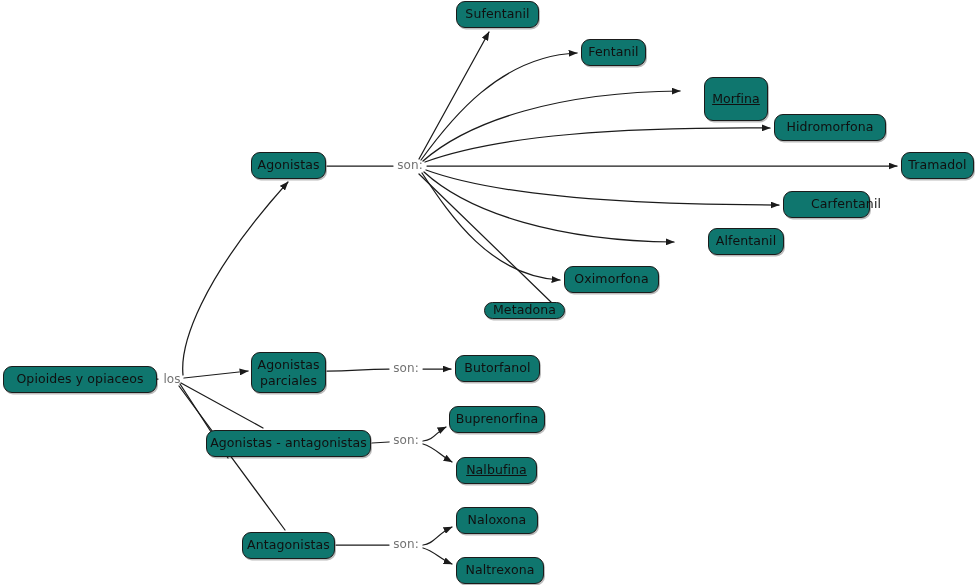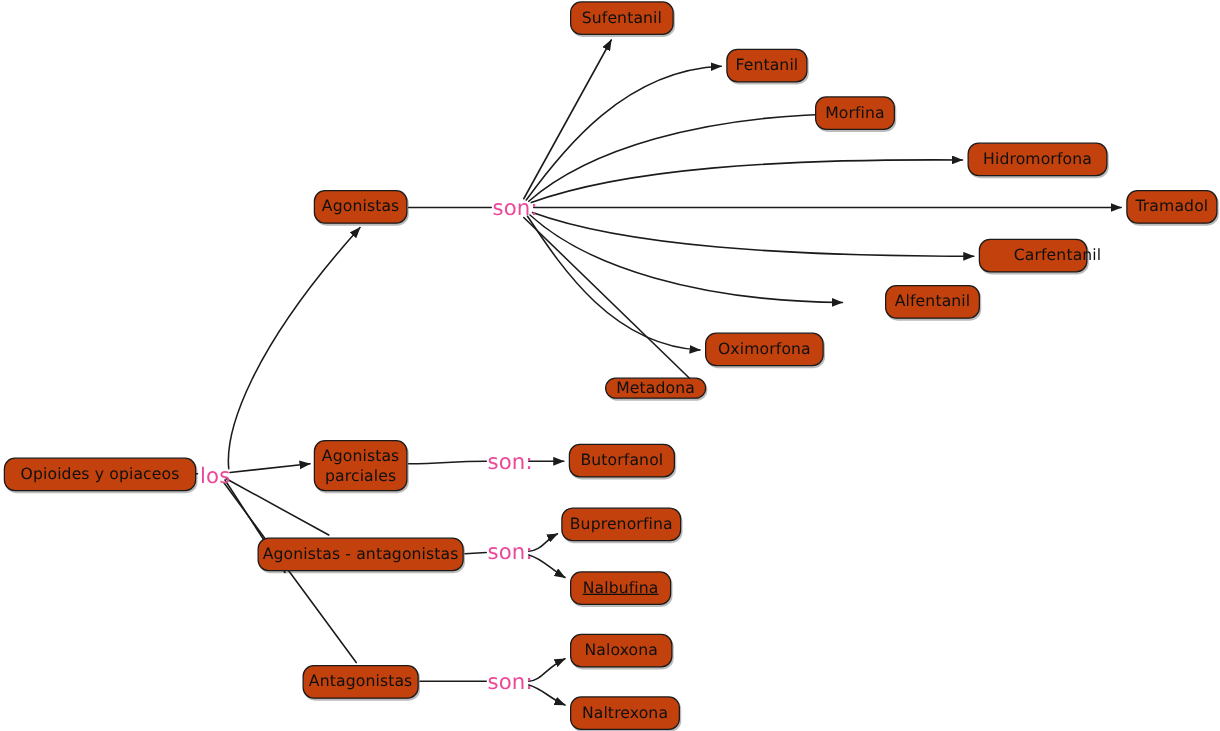--- a/index.html
+++ b/index.html
@@ -22,42 +22,42 @@
     position: absolute;
     left: 0;
     top: 0;
     width: 976px;
     height: 585px;
     pointer-events: none;
   }
   .node {
     position: absolute;
     box-sizing: border-box;
-    background: #c2410c;
+    background: #0f766e;
     border: 1.3px solid #1b1b1b;
     border-radius: 9px;
     display: flex;
     align-items: center;
     justify-content: center;
     text-align: center;
     color: #101010;
     font-size: 12.5px;
     line-height: 1.18;
     letter-spacing: 0.1px;
     white-space: pre;
     box-shadow: 1px 1.5px 0 rgba(30,30,30,0.30);
   }
   .node.two-line {
     line-height: 1.22;
   }
   .link-label {
     position: absolute;
     background: transparent;
-    color: #ec4899;
-    font-size: 17px;
+    color: #737373;
+    font-size: 12px;
     line-height: 1;
     letter-spacing: 0.1px;
     white-space: pre;
     text-align: center;
   }
 </style>
 </head>
 <body>
 
 <div id="canvas">
@@ -98,21 +98,21 @@
 
   <div id="node-group">
       <div class="node" style="left: 3px; top: 366px; width: 154px; height: 27px;">Opioides y opiaceos</div>
       <div class="node" style="left: 251px; top: 152px; width: 75px; height: 27px;">Agonistas</div>
       <div class="node two-line" style="left: 251px; top: 352px; width: 75px; height: 41px;">Agonistas
 parciales</div>
       <div class="node" style="left: 206px; top: 430px; width: 165px; height: 27px;">Agonistas - antagonistas</div>
       <div class="node" style="left: 242px; top: 532px; width: 93px; height: 27px;">Antagonistas</div>
       <div class="node" style="left: 456px; top: 1px; width: 83px; height: 27px;">Sufentanil</div>
       <div class="node" style="left: 581px; top: 39px; width: 65px; height: 27px;">Fentanil</div>
-      <div class="node" style="left: 652px; top: 77px; width: 64px; height: 27px;">Morfina</div>
+      <div class="node" style="left: 704px; top: 77px; width: 64px; height: 44px; text-decoration: underline;">Morfina</div>
       <div class="node" style="left: 774px; top: 114px; width: 112px; height: 27px;">Hidromorfona</div>
       <div class="node" style="left: 901px; top: 152px; width: 73px; height: 27px;">Tramadol</div>
       <div class="node" style="left: 783px; top: 191px; width: 87px; height: 27px; padding-left: 39px;">Carfentanil</div>
       <div class="node" style="left: 678px; top: 228px; width: 76px; height: 27px; margin-left: 30px;">Alfentanil</div>
       <div class="node" style="left: 564px; top: 266px; width: 95px; height: 27px;">Oximorfona</div>
       <div class="node" style="left: 484px; top: 302px; width: 81px; height: 17px;">Metadona</div>
       <div class="node" style="left: 455px; top: 355px; width: 85px; height: 27px;">Butorfanol</div>
       <div class="node" style="left: 449px; top: 406px; width: 96px; height: 27px;">Buprenorfina</div>
       <div class="node" style="left: 456px; top: 457px; width: 81px; height: 27px; text-decoration: underline;">Nalbufina</div>
       <div class="node" style="left: 456px; top: 507px; width: 82px; height: 27px;">Naloxona</div>

